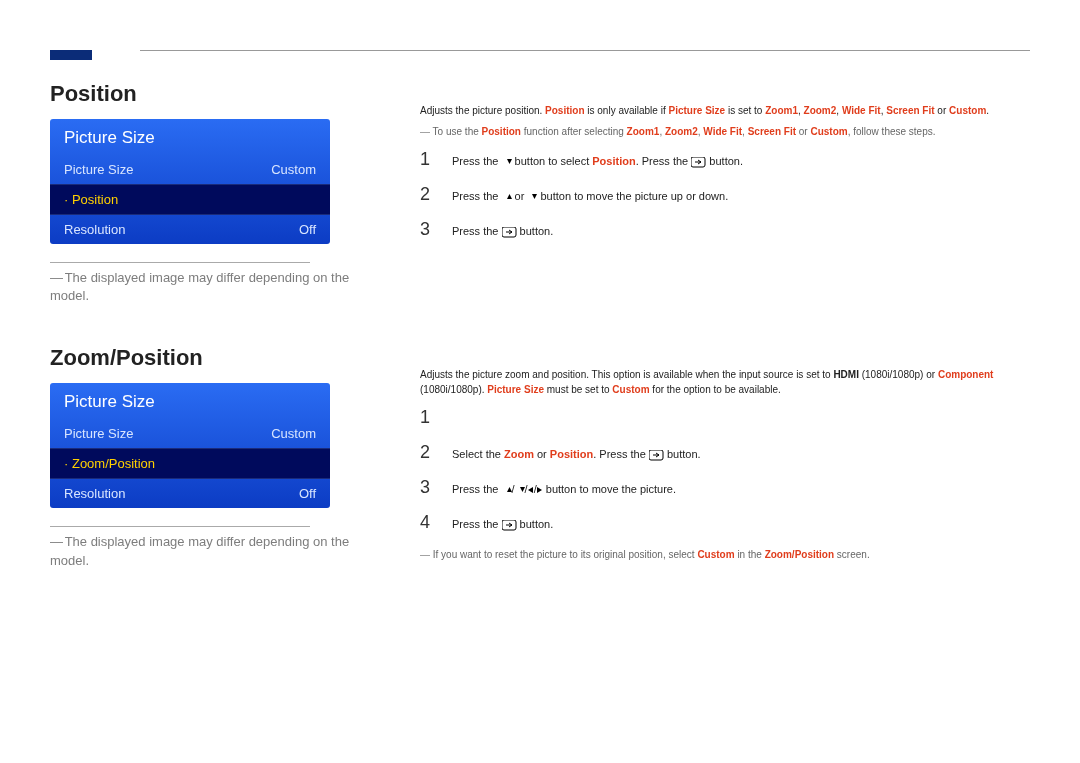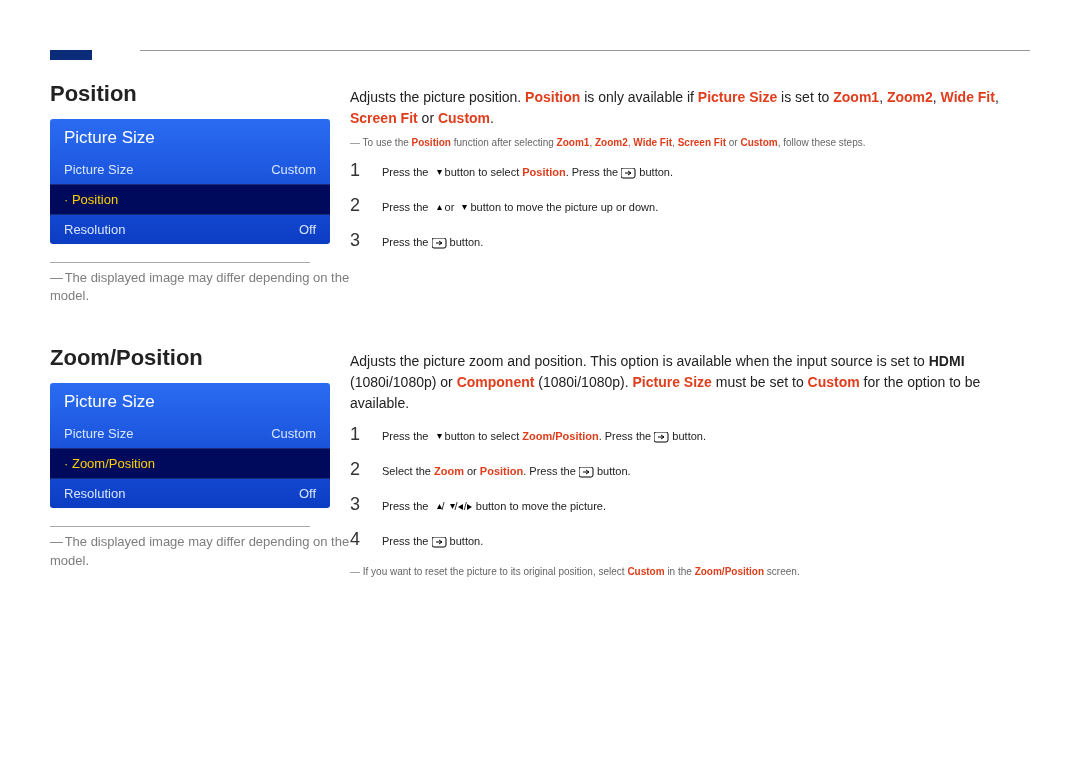--- a/index.html
+++ b/index.html
@@ -20,20 +20,21 @@
   .top-accent {
     position: absolute;
     left: 50px;
     top: 50px;
     width: 42px;
     height: 10px;
     background: #0b2c78;
   }
   .section {
     display: flex;
+    gap: 70px;
     margin-bottom: 40px;
     justify-content: center;
   }
   .left-col {
     width: 300px;
     flex: 0 0 300px;
   }
   .right-col {
     flex: 1;
     padding-top: 6px;
@@ -77,24 +78,25 @@
     width: 260px;
     margin: 18px 0 6px 0;
   }
   .fine-note {
     font-size: 13px;
     color: #7d7d7d;
     line-height: 1.4;
   }
   .fine-note::before { content: "―  "; letter-spacing: -1px; color: #7d7d7d; }
   .body-text {
-    font-size: 14px;
+    font-size: 10px;
     line-height: 1.5;
     color: #222;
     margin-bottom: 6px;
+    margin-top: 16px;
   }
   .body-text .hl { color: #e03d1c; font-weight: bold; }
   .body-text .bl { font-weight: bold; color: #222; }
   .note-line {
     font-size: 10px;
     color: #666;
     line-height: 1.5;
     margin-bottom: 8px;
   }
   .note-line::before { content: "― "; color: #888; }
@@ -241,27 +243,20 @@
   </div>
 
   <div class="right-col">
     <div class="body-text">
       <span>Adjusts the picture zoom and position. This option is available when the input source is set to </span><span class="bl">HDMI</span><span> (1080i/1080p) or </span><span class="hl">Component</span><span> (1080i/1080p). </span><span class="hl">Picture Size</span><span> must be set to </span><span class="hl">Custom</span><span> for the option to be available.</span>
     </div>
 
     <div class="steps">
       <div class="step-row">
         <div class="step-num">1</div>
-        <div class="step-text">
-          <span>Press the </span><svg class="icon" width="10" height="6">
-              <use href="#i-down"></use>
-            </svg><span> button to select </span><span class="hl">Zoom/Position</span><span>. Press the </span><svg class="icon" width="15" height="11">
-              <use href="#i-enter"></use>
-            </svg><span> button.</span>
-        </div>
       </div>
       <div class="step-row">
         <div class="step-num">2</div>
         <div class="step-text">
           <span>Select the </span><span class="hl">Zoom</span><span> or </span><span class="hl">Position</span><span>. Press the </span><svg class="icon" width="15" height="11">
               <use href="#i-enter"></use>
             </svg><span> button.</span>
         </div>
       </div>
       <div class="step-row">

